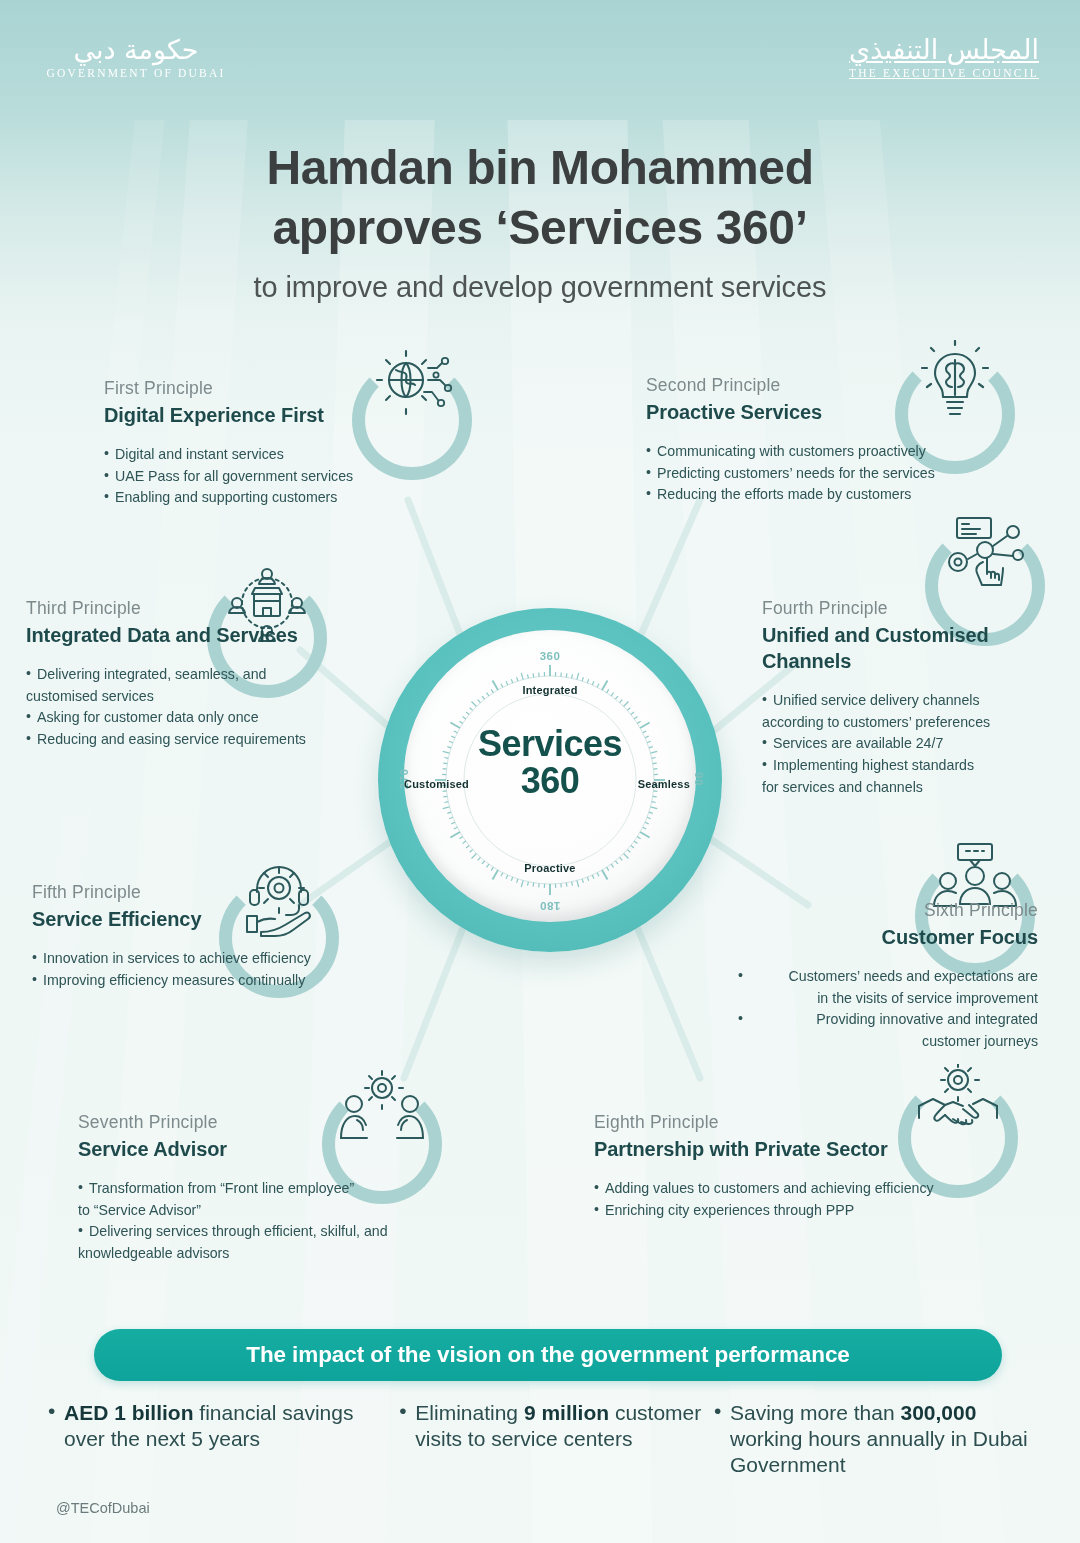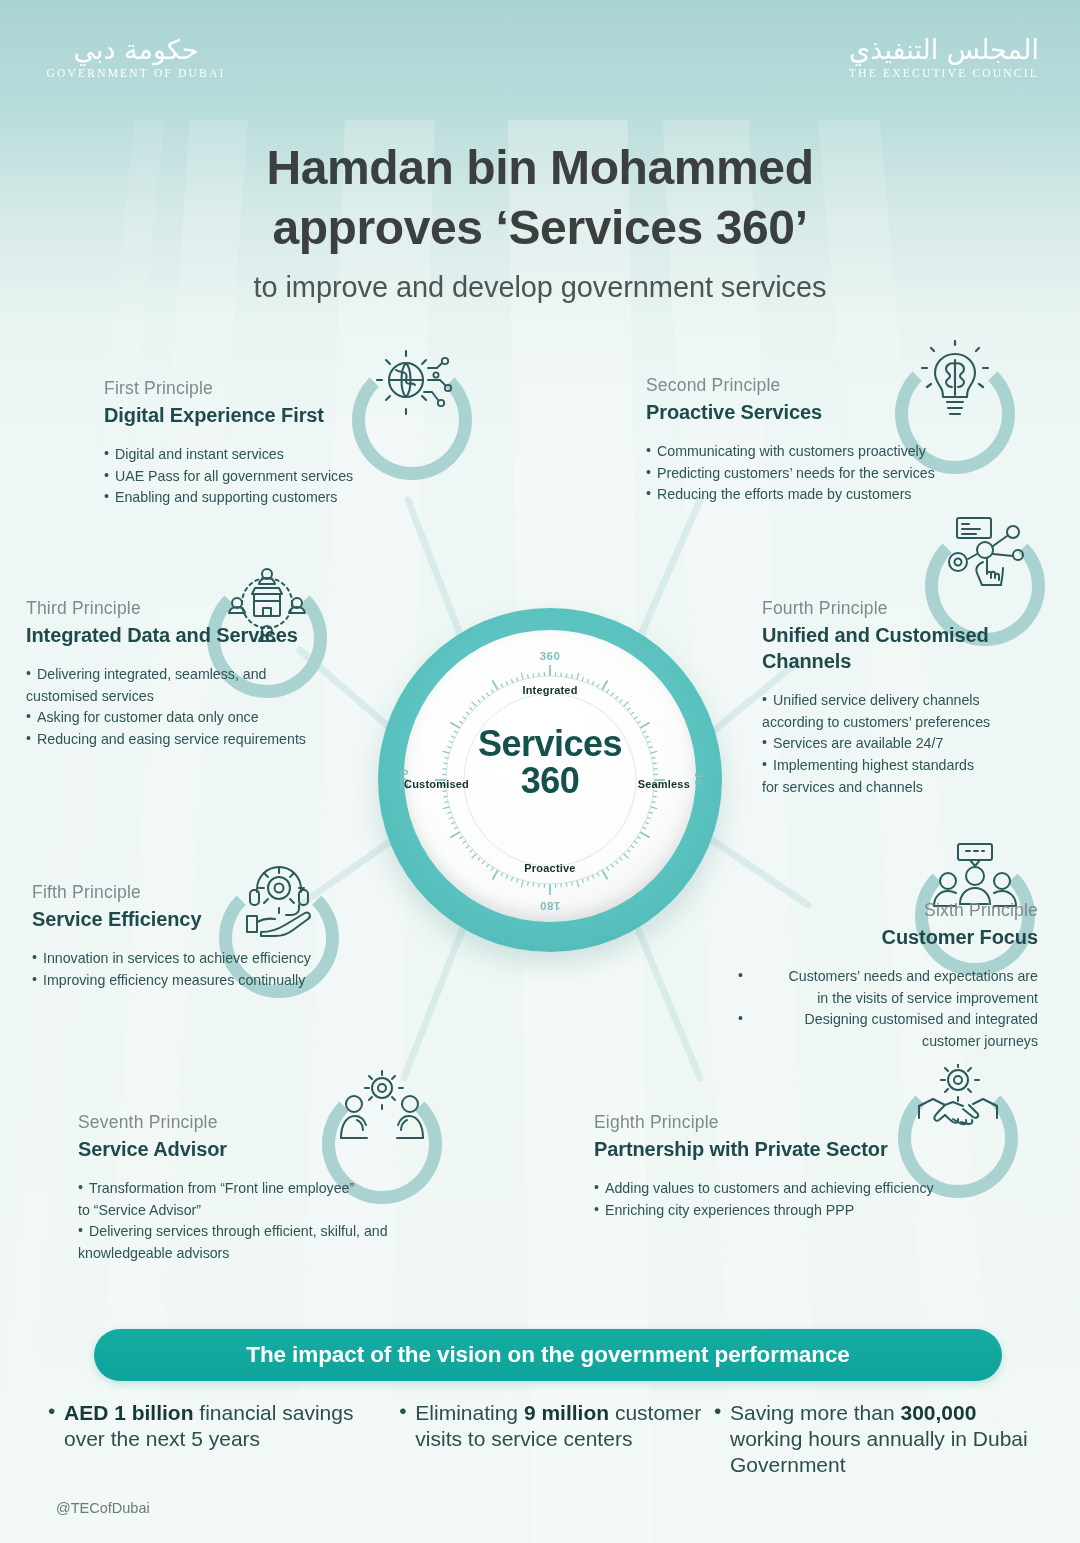--- a/index.html
+++ b/index.html
@@ -19,21 +19,21 @@
   .ray.r1{ left:140px; width:58px; transform:skewX(-4deg); opacity:.16;}
   .ray.r2{ left:320px; width:90px; transform:skewX(-2deg); opacity:.22;}
   .ray.r3{ left:520px; width:120px; transform:skewX(1deg); opacity:.26;}
   .ray.r4{ left:700px; width:86px; transform:skewX(3deg); opacity:.20;}
   .ray.r5{ left:880px; width:62px; transform:skewX(5deg); opacity:.15;}
   .ray.r6{ left:60px;  width:30px; transform:skewX(-6deg); opacity:.10;}
 
   
   .logo{ position:absolute; top:34px; color:#ffffff; text-align:center; }
   .logo-left{ left:36px; width:200px; }
-  .logo-right{ right:26px; width:220px; }
+  .logo-right{ right:26px; width:220px;text-decoration:underline; }
   .logo-ar{ font-family:"DejaVu Sans", sans-serif; font-size:27px; line-height:1.15; letter-spacing:.5px; white-space:nowrap;}
   .logo-en{ font-family:"Liberation Serif", serif; font-size:11.5px; letter-spacing:2.2px; margin-top:2px; }
 
   
   .title-wrap{ position:absolute; top:138px; left:0; width:1080px; text-align:center; }
   .main-title{
     color:#3b3f40; font-size:48px; font-weight:bold; line-height:1.24;
     letter-spacing:-.4px; padding:0 90px; box-sizing:border-box;
   }
   .sub-title{
@@ -359,21 +359,21 @@
     <li>Improving efficiency measures continually</li>
   </ul>
 </div>
 
 <div class="principle" style="left:738px; top:900px; width:300px;text-align:right;">
   <div class="p-kicker">Sixth Principle</div>
   <div class="p-title">Customer Focus</div>
   <ul class="p-list">
     <li>Customers’ needs and expectations are</li>
     <li class="cont">in the visits of service improvement</li>
-    <li>Designing customised and integrated</li>
+    <li>Providing innovative and integrated</li>
     <li class="cont">customer journeys</li>
   </ul>
 </div>
 
 <div class="principle" style="left:78px; top:1112px; width:350px;">
   <div class="p-kicker">Seventh Principle</div>
   <div class="p-title">Service Advisor</div>
   <ul class="p-list">
     <li>Transformation from “Front line employee”</li>
     <li class="cont">to “Service Advisor”</li>

